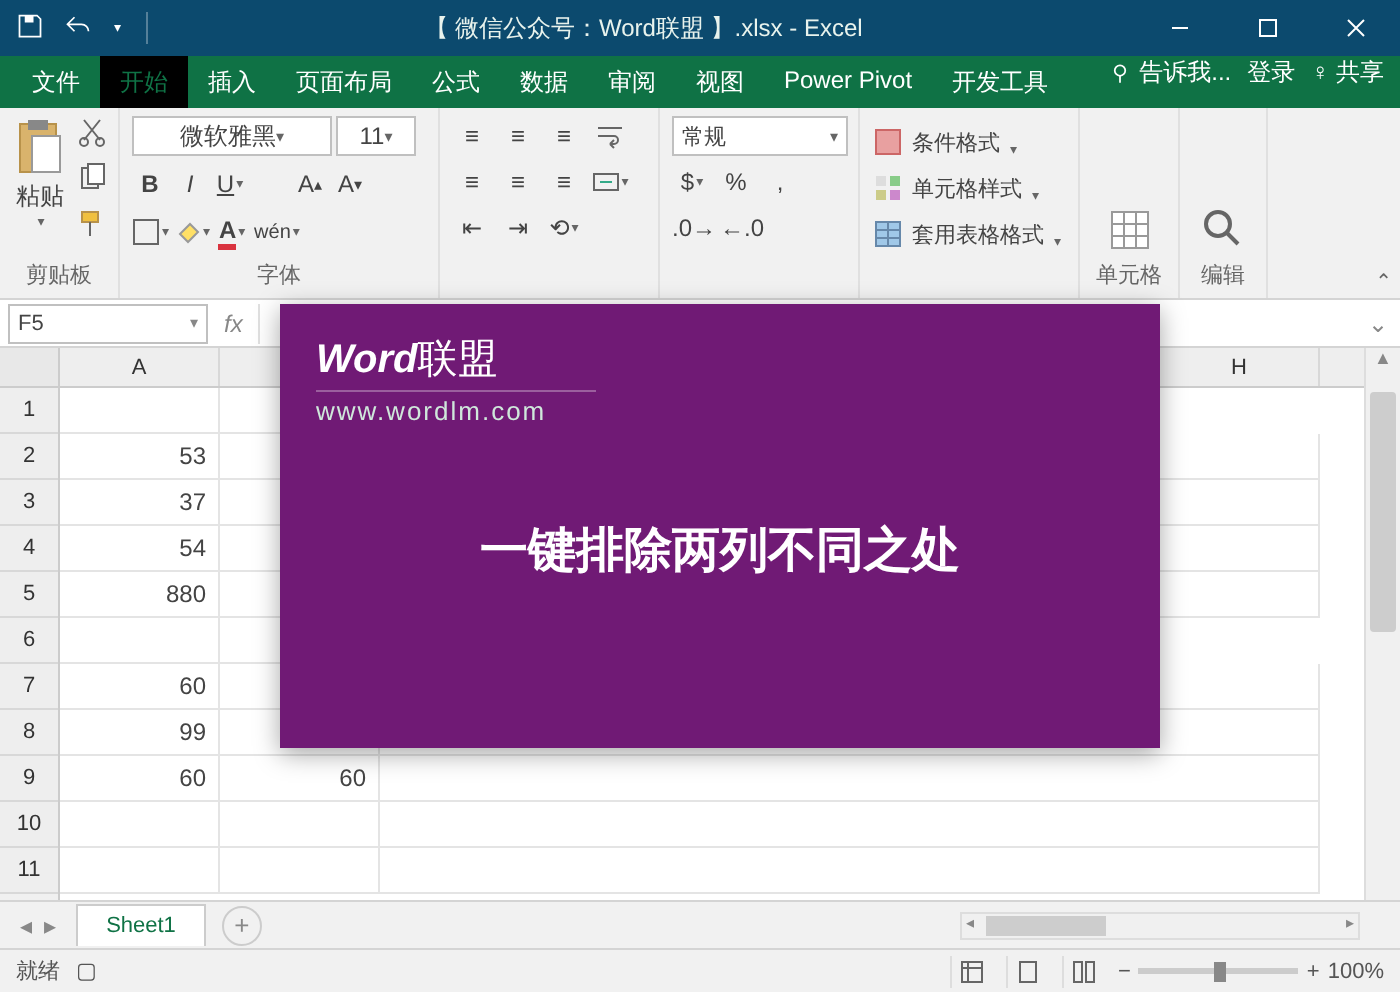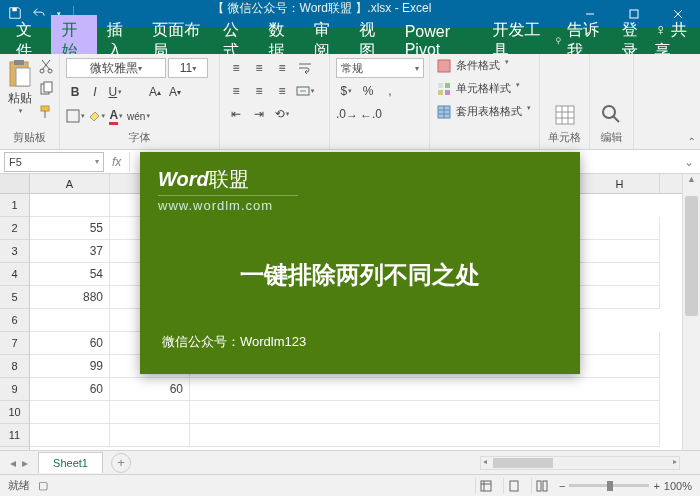--- a/index.html
+++ b/index.html
@@ -1,27 +1,27 @@
 <!DOCTYPE html>
 <html><head>
 <meta charset="utf-8">
 <style>
 *{box-sizing:border-box;margin:0;padding:0;font-family:"Microsoft YaHei",sans-serif;user-select:none}
 body{width:700px;height:500px;background:#fff;overflow:hidden;font-size:12px;color:#444}
-.titlebar{height:28px;background:#0369a1;display:flex;color:#fff}
+.titlebar{height:28px;background:#0c4a6e;display:flex;align-items:center;color:#fff}
 .qat{display:flex;align-items:center;padding-left:8px;gap:10px}
 .qat svg{width:14px;height:14px;fill:#fff}
 .qat-sep{width:1px;height:16px;background:rgba(255,255,255,0.3);margin:0 2px}
 .title{flex:1;text-align:center;font-size:12px;color:#e8f3ed}
 .winbtns{display:flex}
 .winbtn{width:44px;height:28px;display:flex;align-items:center;justify-content:center}
 .winbtn svg{width:10px;height:10px;stroke:#fff;stroke-width:1;fill:none}
-.tabs{height:26px;background:#0f7245;display:flex;align-items:center;padding-left:6px;color:#fff;font-size:16px}
+.tabs{height:26px;background:#0f7245;display:flex;align-items:flex-start;padding-left:6px;color:#fff;font-size:12px}
 .tab{padding:5px 10px;cursor:pointer}
-.tab.active{background:#c4b5fd;color:#0f7245}
+.tab.active{background:#000000;color:#0f7245}
 .tab-right{margin-left:auto;display:flex;align-items:center;padding-right:8px;gap:8px}
 .tab-right .tell{display:flex;align-items:center;gap:3px}
 .ribbon{height:96px;background:#f1f1f1;border-bottom:1px solid #d4d4d4;display:flex;position:relative}
 .group{border-right:1px solid #e0e0e0;padding:4px 6px 2px;display:flex;flex-direction:column;justify-content:space-between}
 .group-label{text-align:center;font-size:11px;color:#666;padding:2px 0}
 .clip{width:60px}
 .clip-body{display:flex;gap:4px;align-items:flex-start}
 .paste{display:flex;flex-direction:column;align-items:center;width:36px}
 .paste-icon{width:28px;height:32px}
 .small-stack{display:flex;flex-direction:column;gap:4px}
@@ -35,21 +35,21 @@
 .drop{font-size:7px;color:#666;margin-left:1px}
 .align{width:110px}
 .align-grid{display:grid;grid-template-columns:repeat(4,20px);gap:3px}
 .align-grid>div{height:20px;display:flex;align-items:center;justify-content:center}
 .number{width:100px}
 .num-body{display:flex;flex-direction:column;gap:3px}
 .num-row{display:flex;gap:2px}
 .num-row>div{height:20px;display:flex;align-items:center;justify-content:center;min-width:20px}
 .styles{width:110px}
 .styles-body{display:flex;flex-direction:column;gap:2px}
-.style-btn{display:flex;align-items:flex-start;gap:4px;height:21px;font-size:11px}
+.style-btn{display:flex;align-items:flex-end;gap:4px;height:21px;font-size:11px}
 .style-btn svg{width:16px;height:16px}
 .cells{width:50px;display:flex;flex-direction:column;align-items:center;justify-content:flex-end}
 .edit{width:44px;display:flex;flex-direction:column;align-items:center;justify-content:flex-end}
 .collapse-rib{position:absolute;right:4px;bottom:2px;font-size:10px;color:#666}
 .namebox-row{height:24px;border-bottom:1px solid #d4d4d4;display:flex;align-items:center;background:#fff}
 .namebox{width:100px;height:20px;border:1px solid #c0c0c0;margin-left:4px;display:flex;align-items:center;padding:0 4px;font-size:11px;justify-content:space-between}
 .fx{padding:0 8px;color:#888;font-style:italic}
 .formula{flex:1;height:20px;border-left:1px solid #e0e0e0}
 .grid-area{height:276px;display:flex;position:relative}
 .rowheads{width:30px;background:#f0f0f0;border-right:1px solid #ccc}
@@ -58,21 +58,21 @@
 .cols{flex:1;overflow:hidden;position:relative}
 .colheads{height:20px;display:flex;background:#eee;border-bottom:1px solid #ccc}
 .ch{border-right:1px solid #d8d8d8;display:flex;align-items:center;justify-content:center;font-size:11px;color:#333}
 .ch.a{width:80px}.ch.b{width:80px}.ch.gap{width:390px;background:#fff;border-right:none}.ch.h{width:80px}
 .cells-grid{position:relative}
 .row{display:flex;height:23px}
 .cell{border-right:1px solid #e4e4e4;border-bottom:1px solid #e4e4e4;display:flex;align-items:center;justify-content:flex-end;padding-right:6px;font-size:12px}
 .cell.a{width:80px}.cell.b{width:80px}.cell.gap{width:390px;border-right:none}.cell.h{width:80px}
 .vscroll{width:18px;background:#f0f0f0;border-left:1px solid #ddd;position:relative}
 .vthumb{position:absolute;top:22px;left:2px;right:2px;height:120px;background:#cdcdcd;border-radius:2px}
-.overlay{position:absolute;left:140px;top:152px;width:440px;height:222px;background:#4d7c0f;color:#fff;box-shadow:0 3px 12px rgba(0,0,0,0.35)}
+.overlay{position:absolute;left:140px;top:152px;width:440px;height:222px;background:#701a75;color:#fff;box-shadow:0 3px 12px rgba(0,0,0,0.35)}
 .ov-logo{padding:14px 18px 4px;font-size:20px;font-weight:bold}
 .ov-logo .lm{font-weight:normal}
 .ov-url{padding:0 18px;font-size:13px;letter-spacing:1px;color:#cfe8db;border-top:1px solid rgba(255,255,255,0.3);width:140px;margin-left:18px;margin-top:-2px;padding:2px 0}
 .ov-title{text-align:center;font-size:24px;font-weight:bold;margin-top:44px}
 .ov-sub{padding:0 22px;margin-top:42px;font-size:13px}
 .sheettabs{height:24px;border-top:1px solid #d4d4d4;background:#f1f1f1;display:flex;align-items:center}
 .st-nav{display:flex;gap:6px;padding:0 10px;color:#888}
 .st{padding:4px 14px;background:#fff;border:1px solid #ccc;border-bottom:none;font-size:11px;color:#0f7245}
 .st-add{width:20px;height:20px;border:1px solid #ccc;border-radius:50%;margin-left:8px;display:flex;align-items:center;justify-content:center;color:#888;font-size:13px}
 .hscroll{margin-left:auto;width:200px;height:14px;background:#f0f0f0;border:1px solid #ddd;position:relative;margin-right:20px}
@@ -348,21 +348,21 @@
       <div class="ch gap"></div>
       <div class="ch h">H</div>
     </div>
     <div class="cells-grid" id="cells">
         <div class="row">
           <div class="cell b"></div>
           <div class="cell gap"></div>
           <div class="cell h"></div>
         </div>
         <div class="row">
-          <div class="cell a">55</div>
+          <div class="cell a">53</div>
           <div class="cell b"></div>
           <div class="cell gap"></div>
           <div class="cell h"></div>
         </div>
         <div class="row">
           <div class="cell a">37</div>
           <div class="cell b"></div>
           <div class="cell gap"></div>
           <div class="cell h"></div>
         </div>
@@ -418,21 +418,20 @@
   <div class="vscroll">
       <div style="text-align:center;font-size:9px;color:#888">▲</div>
       <div class="vthumb"></div>
     </div>
 </div>
 
 <div class="overlay">
   <div class="ov-logo"><i style="font-style:italic">Word</i><span class="lm">联盟</span></div>
   <div class="ov-url">www.wordlm.com</div>
   <div class="ov-title">一键排除两列不同之处</div>
-  <div class="ov-sub">微信公众号：Wordlm123</div>
 </div>
 
 <div class="sheettabs">
   <div class="st-nav">
       <span>◂</span>
       <span>▸</span>
     </div>
   <div class="st">Sheet1</div>
   <div class="st-add">+</div>
   <div class="hscroll">

